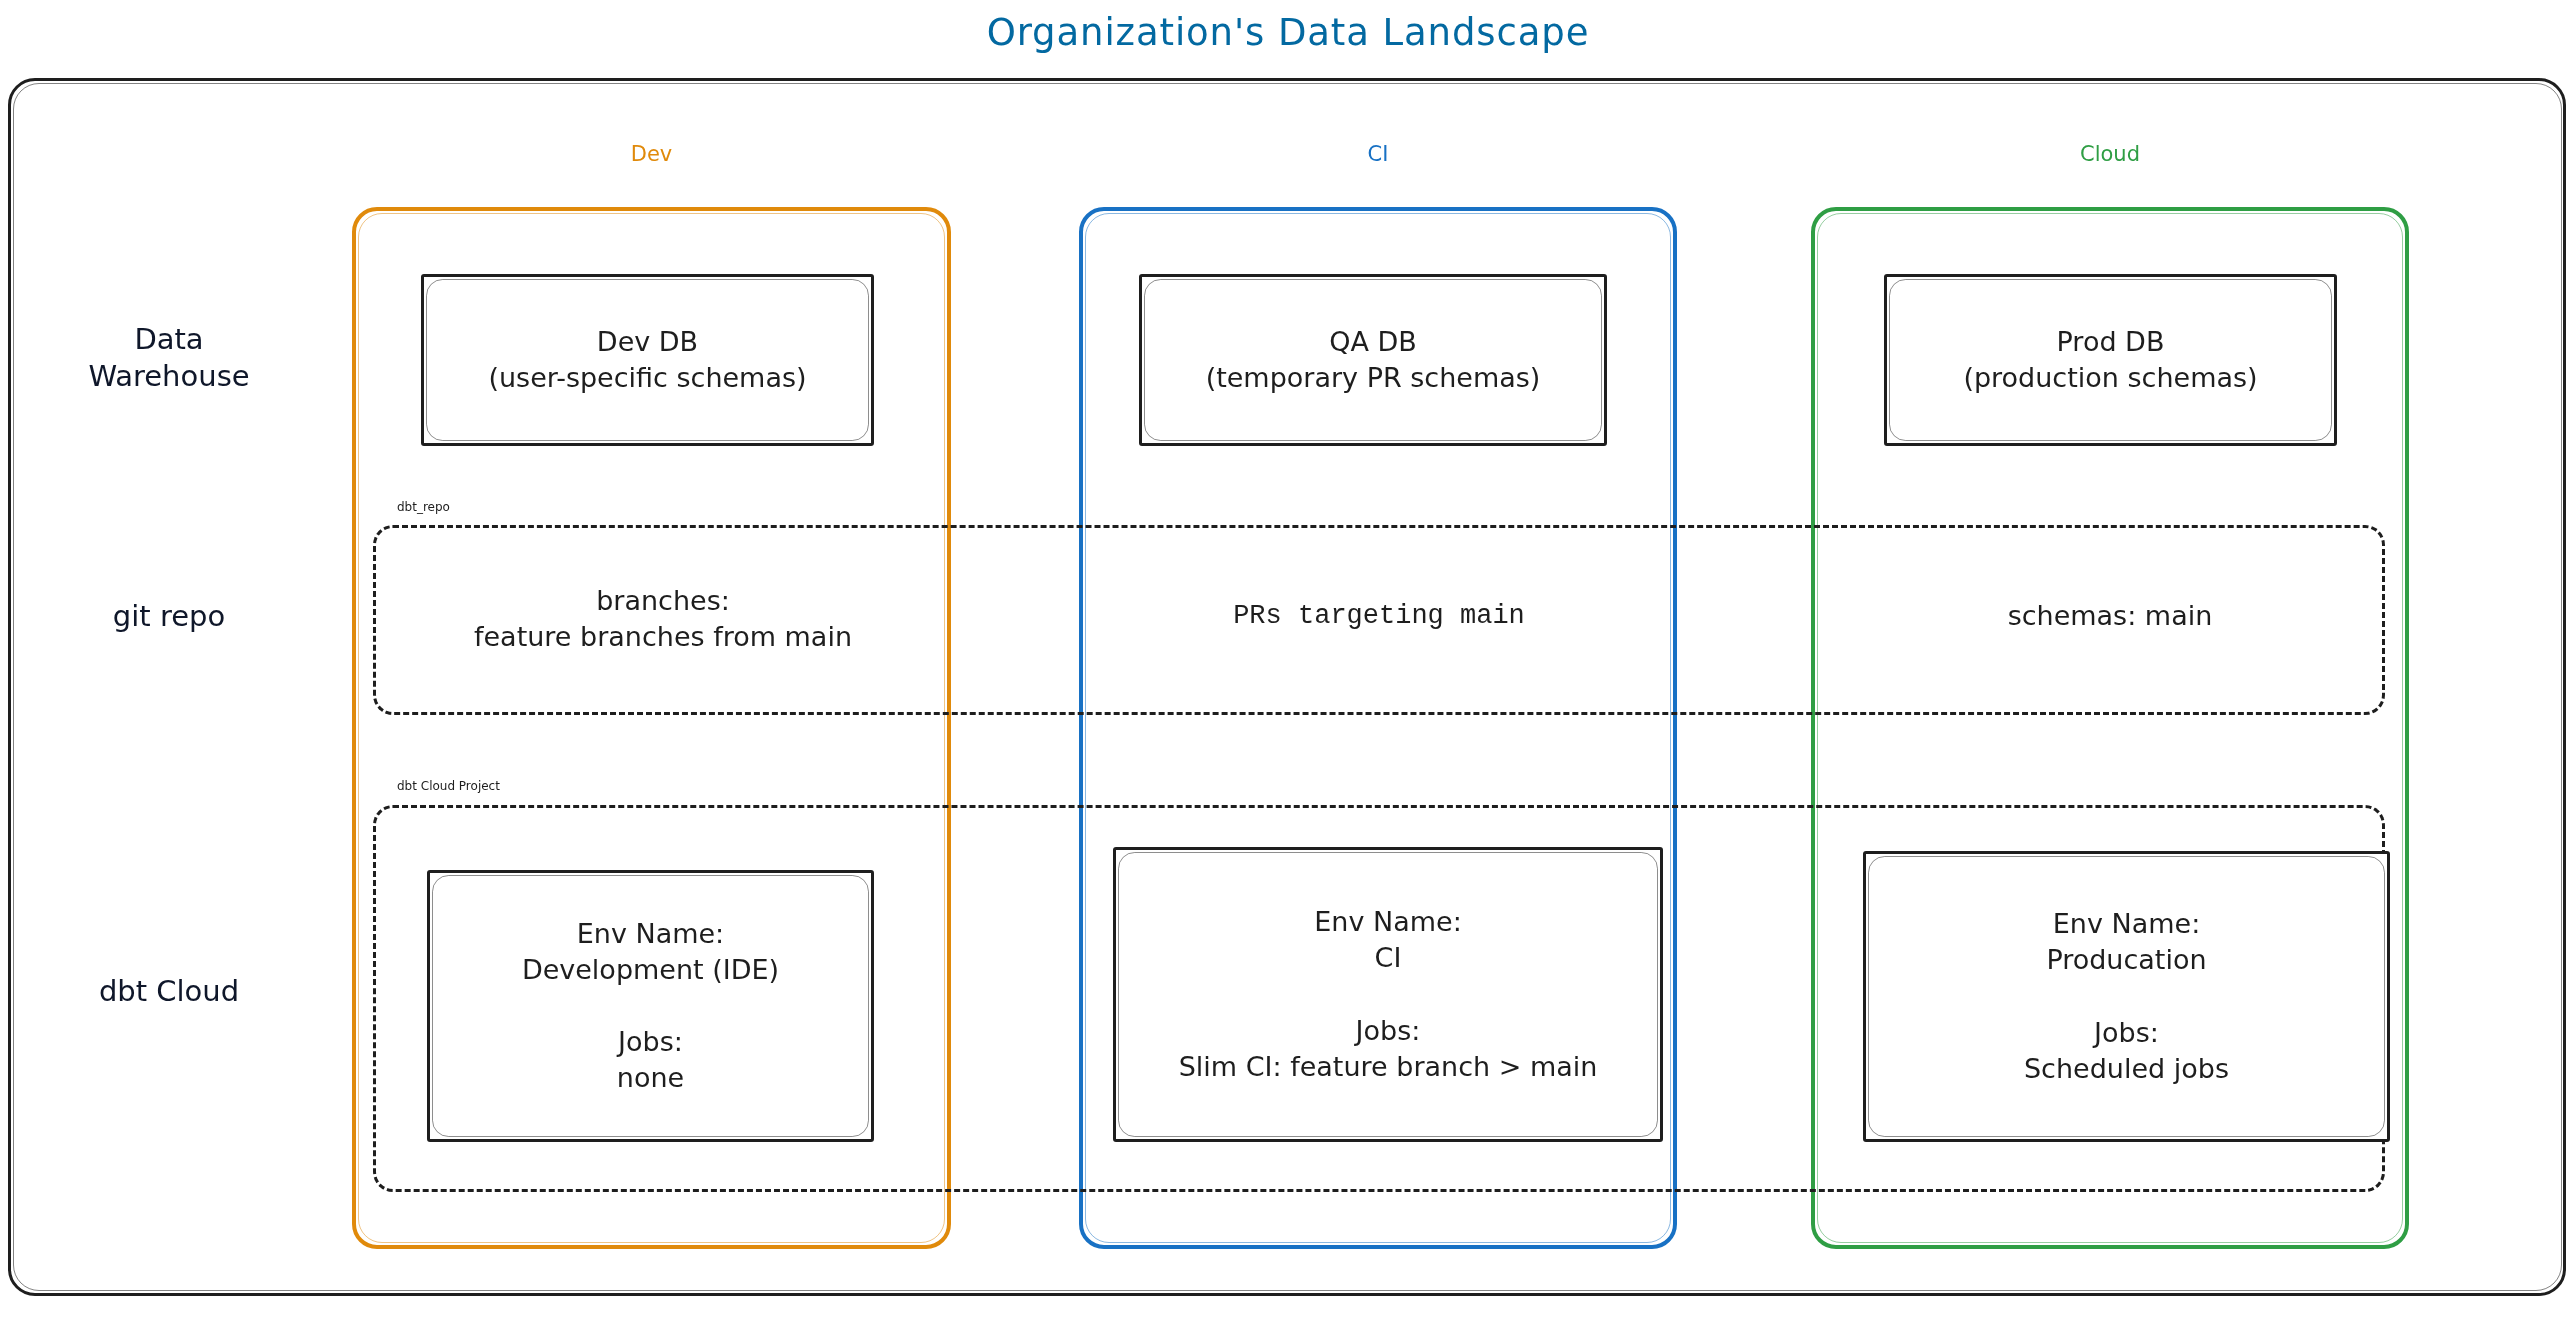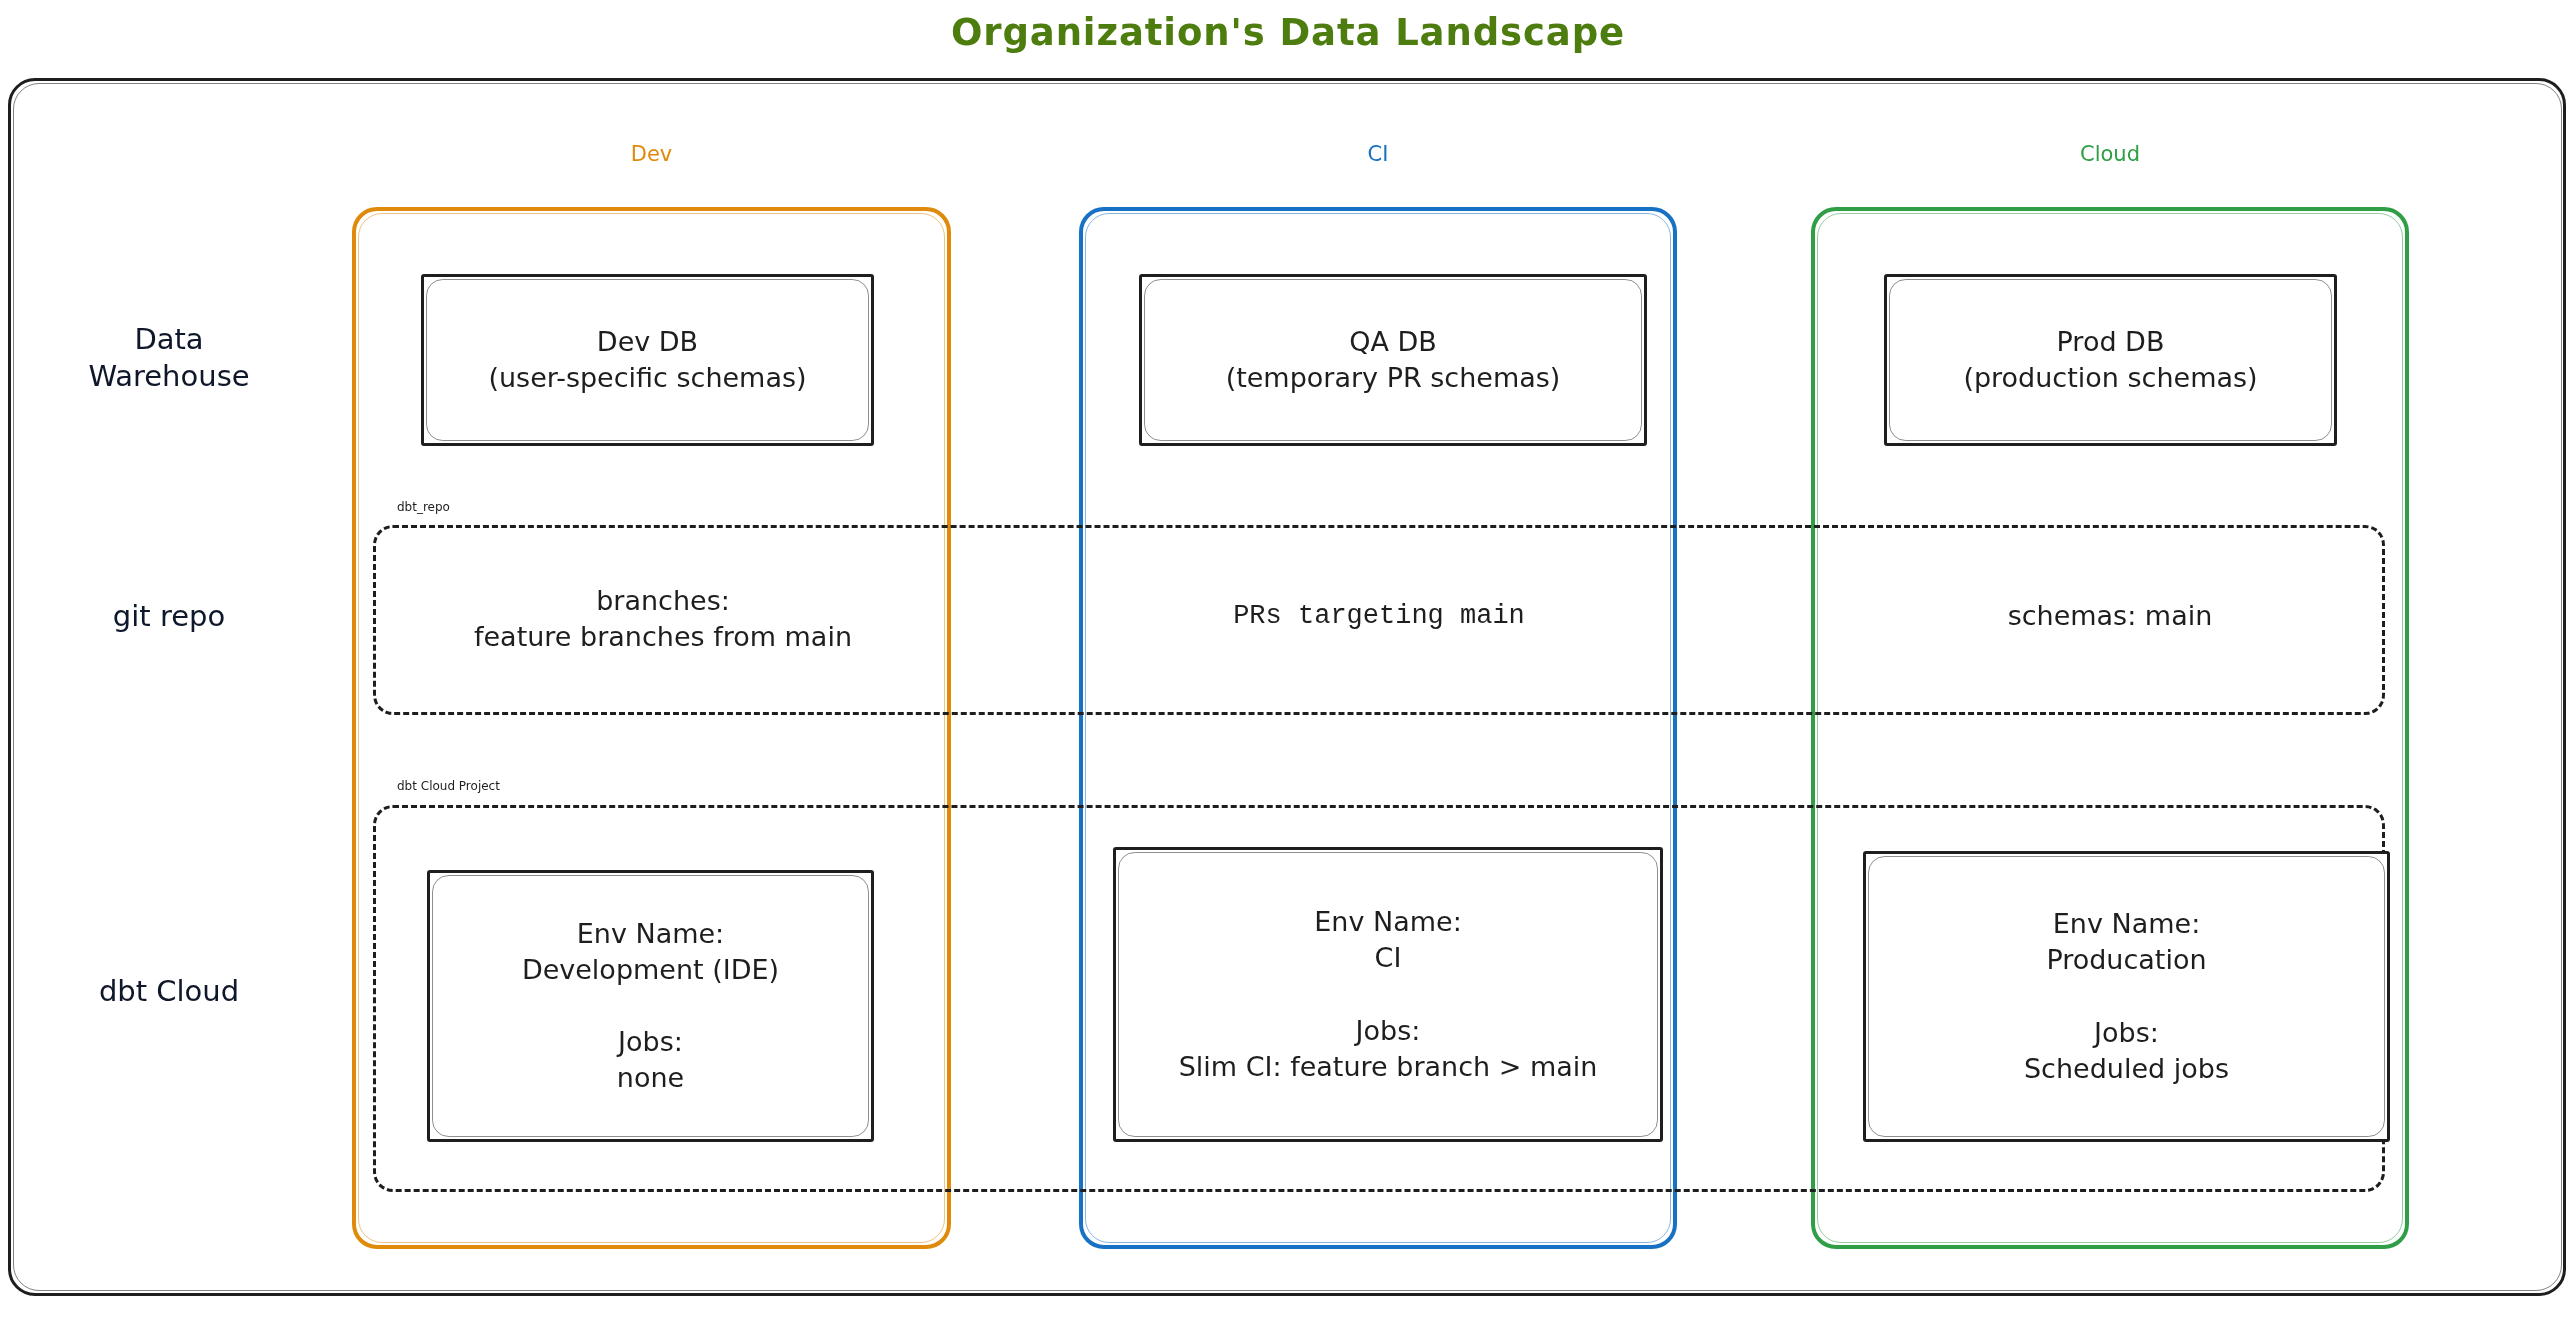--- a/index.html
+++ b/index.html
@@ -7,21 +7,21 @@
     width:2576px;height:1317px;position:relative;overflow:hidden;
     font-family:"DejaVu Sans","Liberation Sans",sans-serif;
     color:#1e1e1e;
     -webkit-font-smoothing:antialiased;
   }
   .hand{font-family:"DejaVu Sans","Liberation Sans",sans-serif;font-weight:400;}
 
   
   #title{
     position:absolute;left:0;top:10.7px;width:2576px;text-align:center;
-    font-size:37px;letter-spacing:0.9px;color:#4d7c0f;white-space:nowrap;font-weight:bold;
+    font-size:37px;letter-spacing:0.9px;color:#0369a1;white-space:nowrap;
   }
 
   
   #outer-frame{
     position:absolute;left:8.3px;top:78px;width:2558px;height:1218px;
     border:3.6px solid #1e1e1e;border-radius:27px;box-sizing:border-box;
   }
   #outer-frame::after{
     content:"";position:absolute;left:1.8px;top:1.8px;right:1.8px;bottom:1.8px;
     border:1.2px solid #1e1e1e;border-radius:26px;opacity:.55;pointer-events:none;
@@ -80,21 +80,21 @@
     text-align:center;z-index:7;
   }
   .node-box::after{
     content:"";position:absolute;left:1.8px;top:2.4px;right:1.8px;bottom:2.4px;
     border:1.2px solid #1e1e1e;border-radius:16.6px;opacity:.5;pointer-events:none;
   }
   .node-text{font-size:27px;line-height:1.34;white-space:pre-line;padding:0 15.4px;}
 
   
   #db-box-dev {left:421px; top:274px;width:453px;height:172px;}
-  #db-box-ci  {left:1139px;top:274px;width:508px;height:172px;}
+  #db-box-ci  {left:1139px;top:274px;width:468px;height:172px;}
   #db-box-prod{left:1884px;top:274px;width:453px;height:172px;}
 
   
   #env-box-dev {left:427px; top:870px;width:447px;height:272px;}
   #env-box-ci  {left:1113px;top:847px;width:550px;height:295px;}
   #env-box-prod{left:1863px;top:851px;width:527px;height:291px;}
 
   
   .band-text{
     position:absolute;text-align:center;font-size:27px;line-height:1.34;

